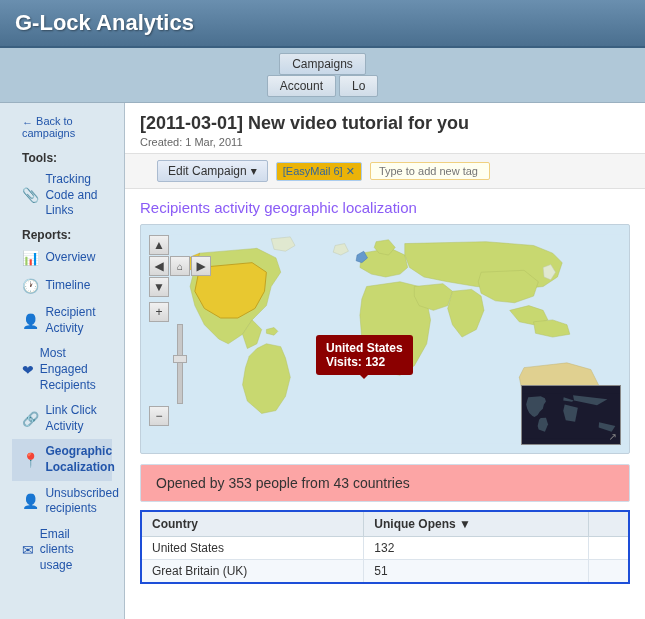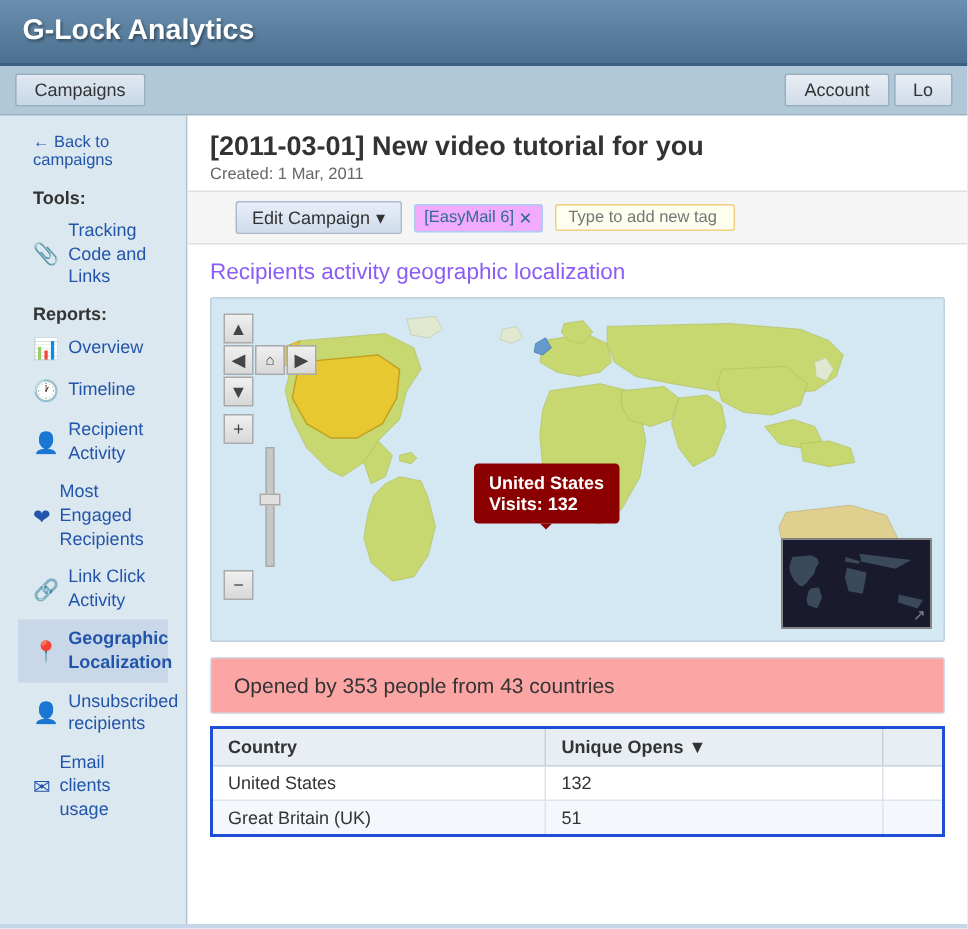--- a/index.html
+++ b/index.html
@@ -6,33 +6,34 @@
     body { font-family: Arial, sans-serif; font-size: 13px; background: #c5d6e8; width: 645px; height: 619px; overflow: hidden; }
 
     
     #header {
       background: linear-gradient(180deg, #6a8faf 0%, #4a6f8f 100%);
       padding: 10px 15px;
       border-bottom: 2px solid #3a5f7f;
     }
     #header h1 {
       color: white;
-      font-size: 19px;
+      font-size: 22px;
       font-weight: bold;
       text-shadow: 1px 1px 2px rgba(0,0,0,0.4);
     }
 
     
     #topbar {
       background: #b0c8d8;
       padding: 5px 10px;
       display: flex;
       align-items: center;
       justify-content: space-between;
       border-bottom: 1px solid #9ab0c0;
+      flex-direction: column;
     }
     .campaigns-btn {
       background: linear-gradient(180deg, #e0e8f0, #c8d8e8);
       border: 1px solid #9ab0c0;
       padding: 3px 12px;
       font-size: 12px;
       color: #333;
       cursor: pointer;
       border-radius: 2px;
     }
@@ -128,21 +129,21 @@
       padding: 3px 10px;
       font-size: 12px;
       color: #333;
       cursor: pointer;
       border-radius: 2px;
       display: flex;
       align-items: center;
       gap: 4px;
     }
     .tag-badge {
-      background: #f0abfc;
+      background: #eab308;
       border: 1px solid #aaccee;
       padding: 2px 6px;
       font-size: 11px;
       color: #336699;
       border-radius: 2px;
       display: flex;
       align-items: center;
       gap: 3px;
     }
     .tag-input {

